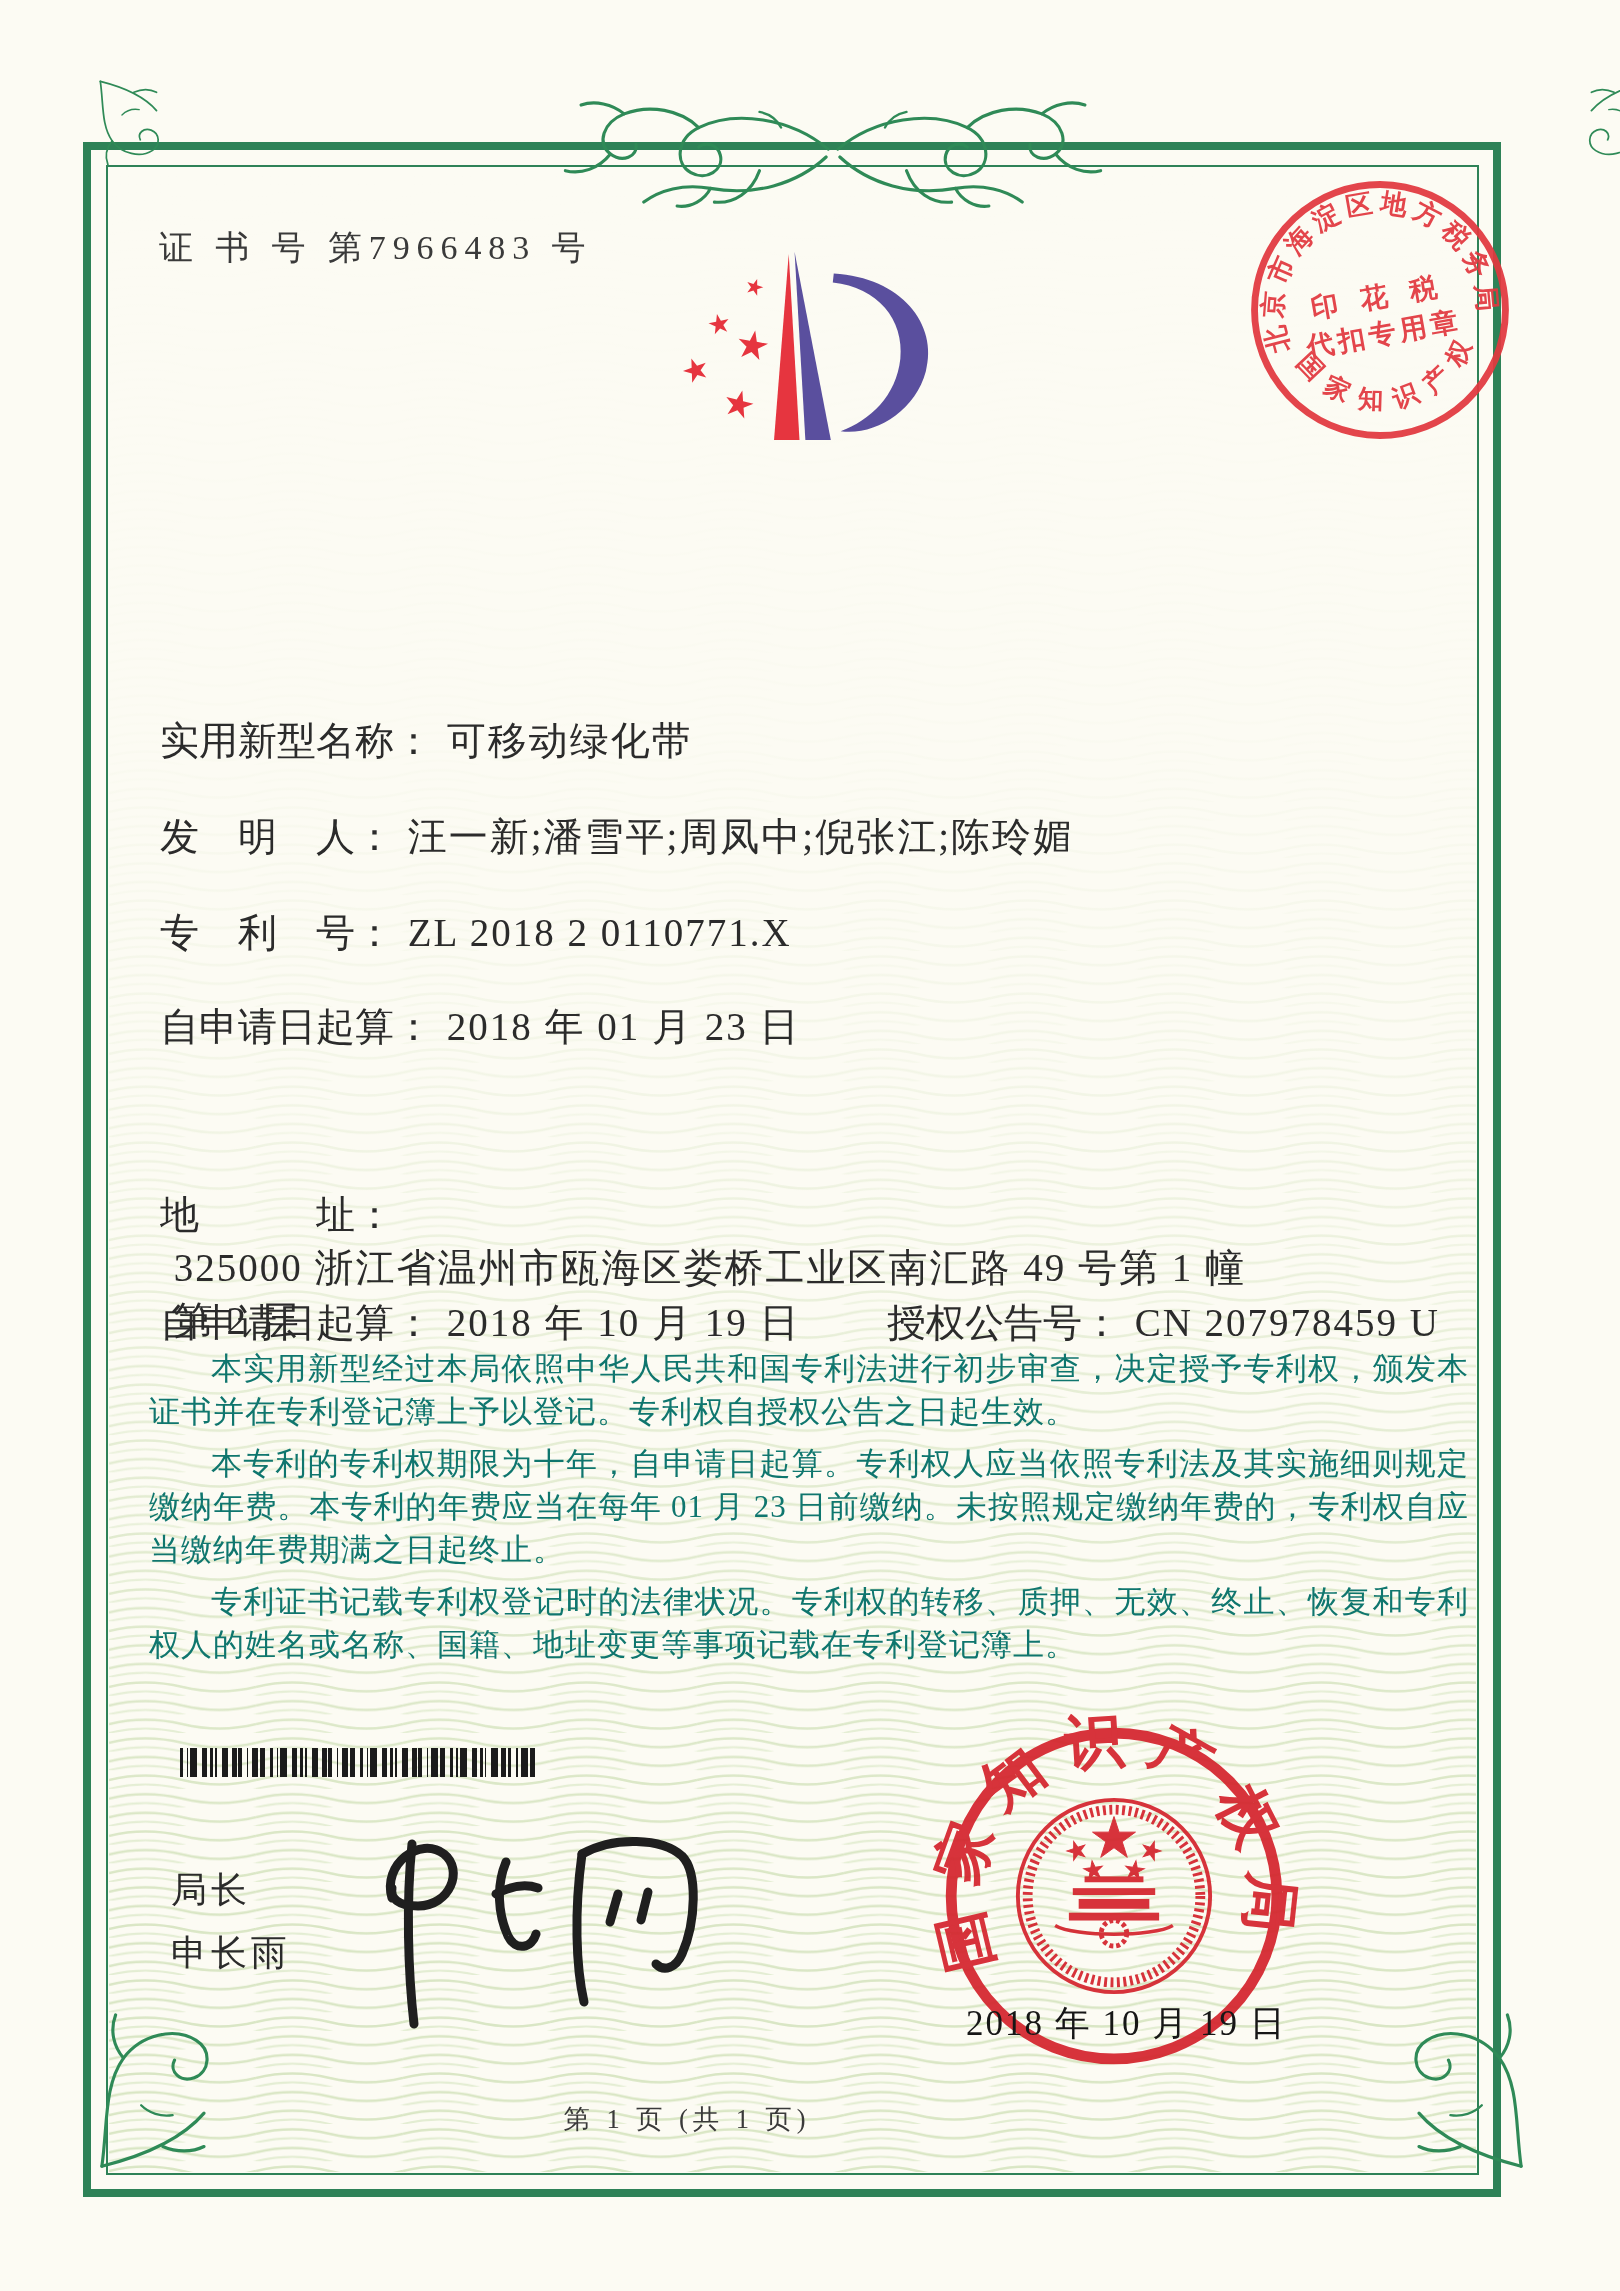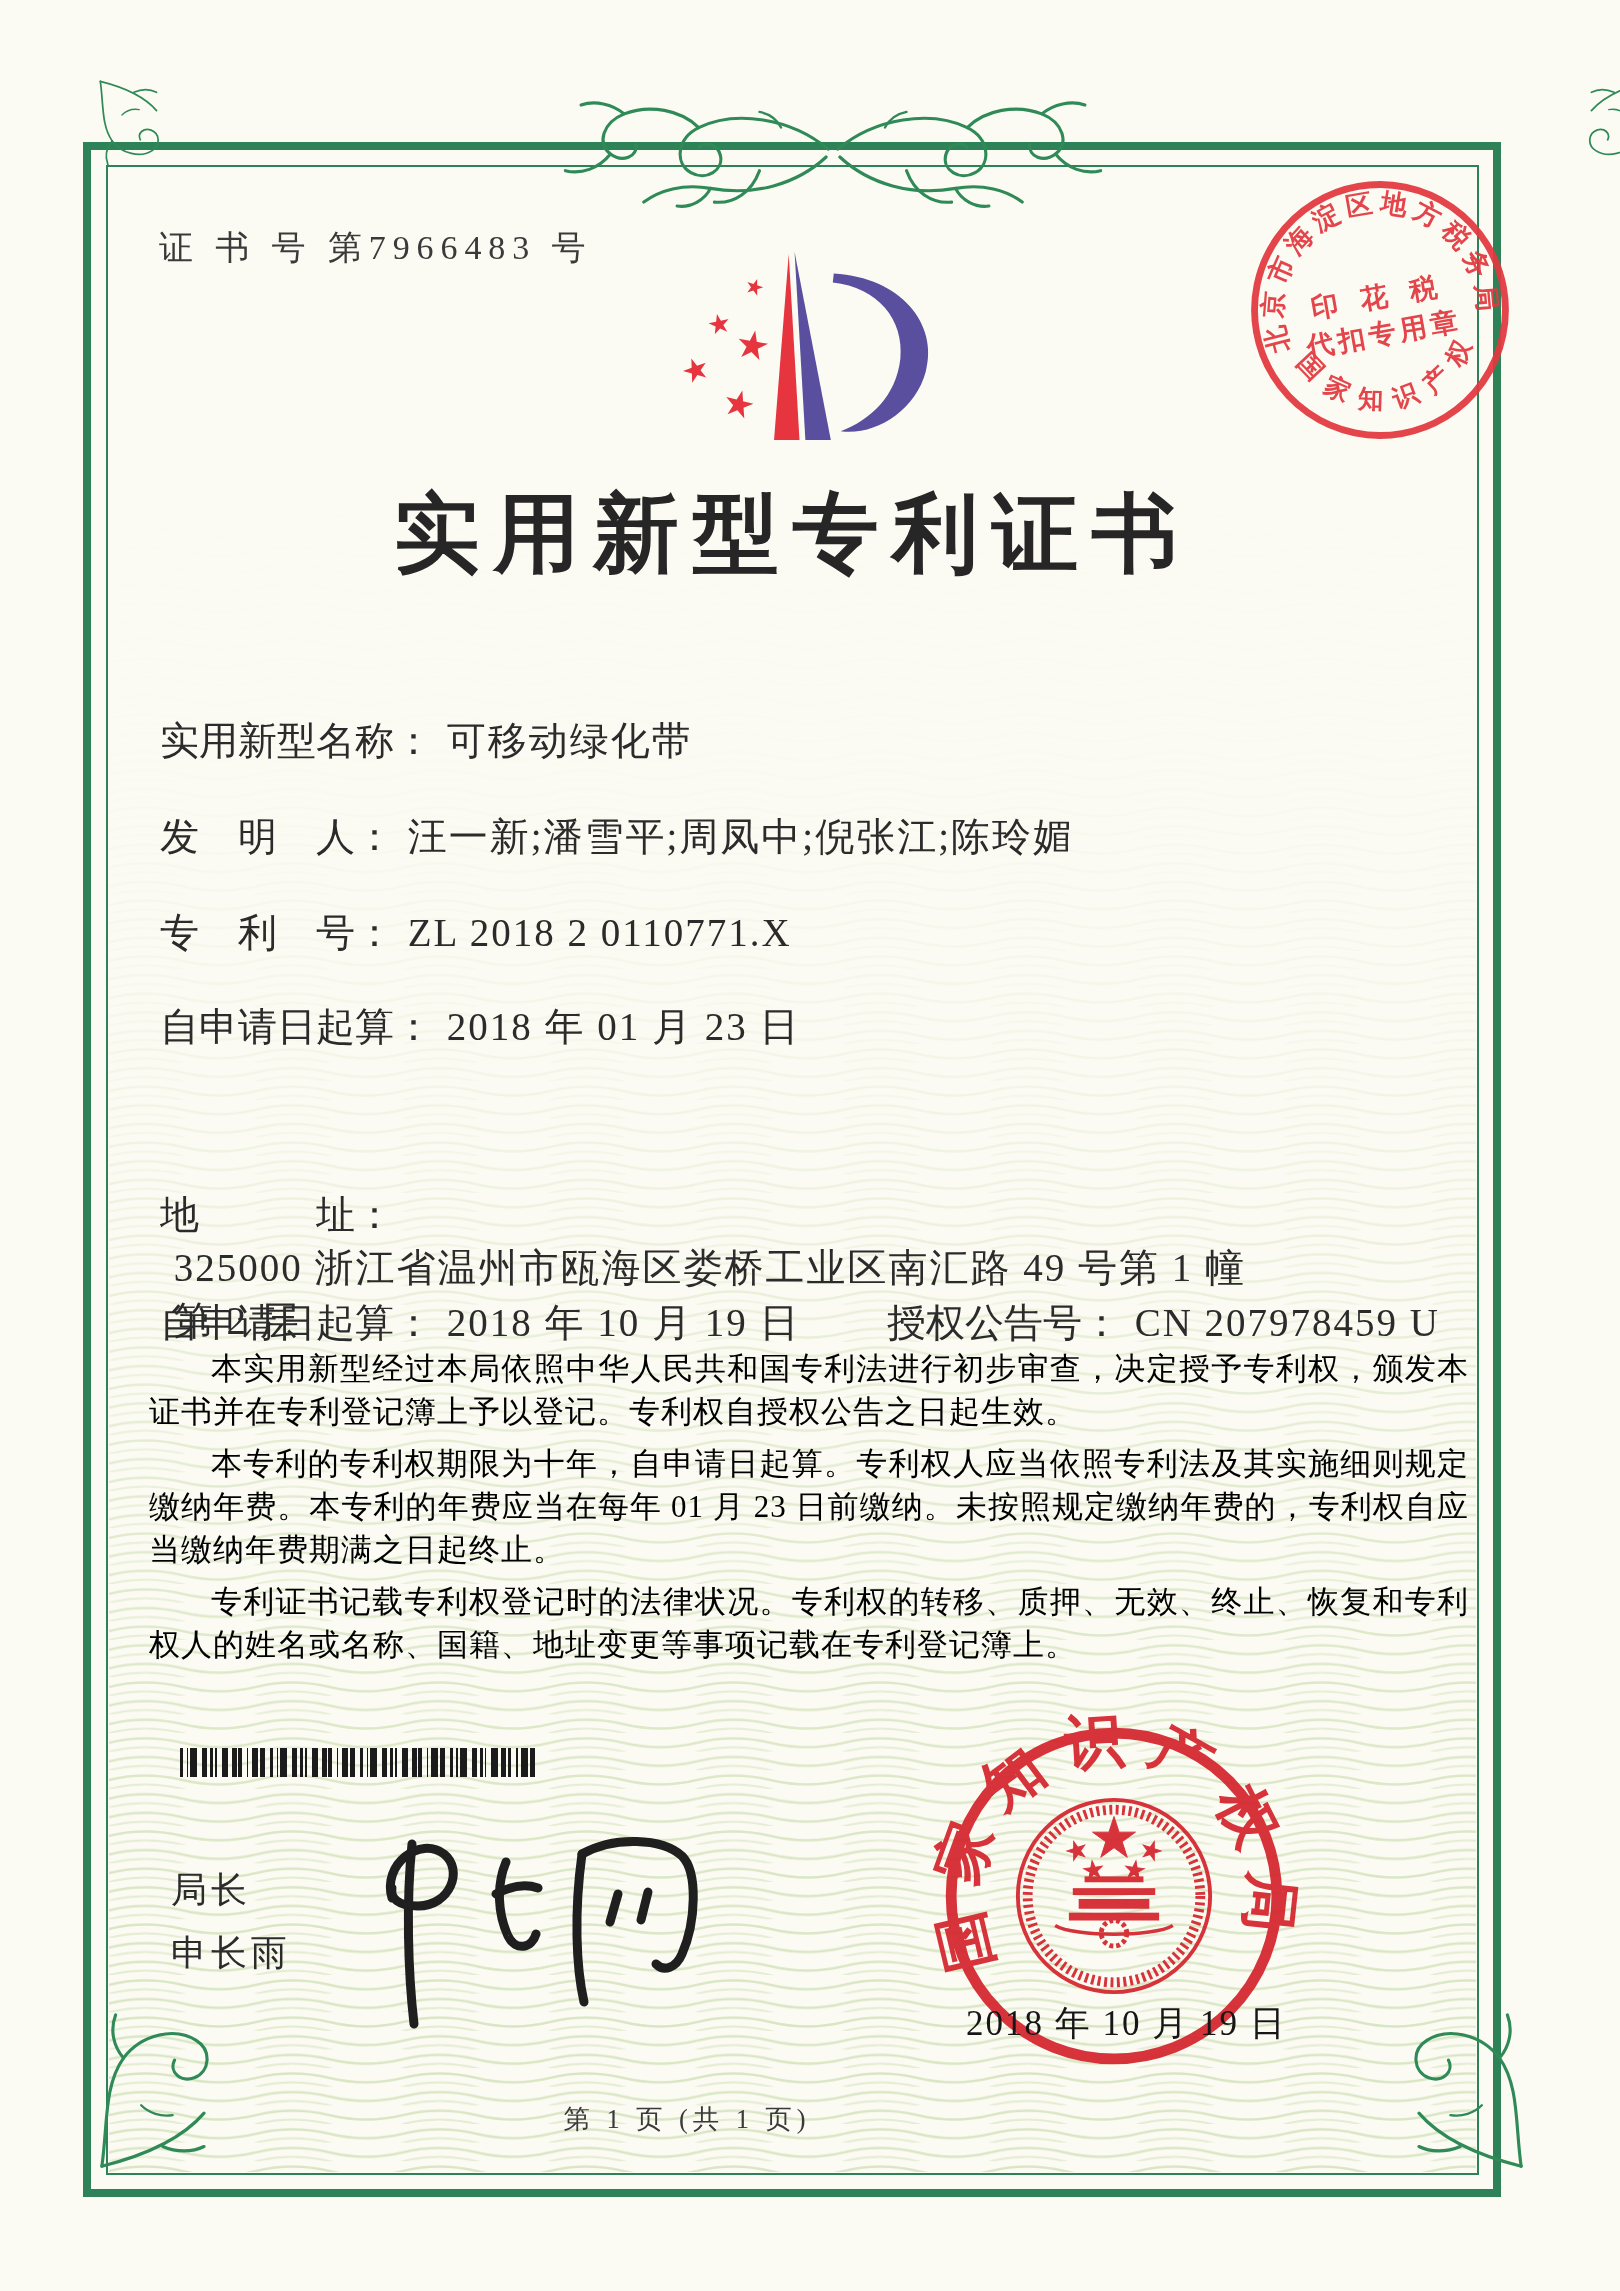--- a/index.html
+++ b/index.html
@@ -28,21 +28,21 @@
   .title{position:absolute;left:106px;top:476px;width:1373px;text-align:center;
     font-size:86px;font-weight:bold;letter-spacing:13.7px;color:#262626;z-index:3;}
   
   .row{position:absolute;left:160px;width:1318px;font-size:39px;line-height:53px;z-index:3;}
   .row .lbl{color:#2b2b2b;}
   .row .val{margin-left:13.7px;letter-spacing:2px;}
   .row .val-block{display:inline-block;vertical-align:top;margin-left:13.7px;letter-spacing:2px;}
   .row-grant .pair2{position:absolute;left:727px;top:0;}
   
   .paras{position:absolute;left:149px;top:1347px;width:1320px;z-index:3;
-    font-size:31px;line-height:43px;text-align:justify;color:#000000;}
+    font-size:31px;line-height:43px;text-align:justify;color:#0f766e;}
   .paras p{margin:0 0 8.8px 0;text-indent:2em;letter-spacing:1px;}
   
   .barcode{position:absolute;left:180px;top:1748px;width:361px;height:29px;display:flex;z-index:3;}
   .barcode div{background:#1b1b1b;height:100%;flex:none;}
   .issuer-title{position:absolute;left:171px;top:1866px;font-size:36px;letter-spacing:3.9px;z-index:3;}
   .issuer-name{position:absolute;left:171px;top:1929px;font-size:36px;letter-spacing:3.9px;z-index:3;}
   .signature{position:absolute;left:345px;top:1802px;width:382px;height:250px;z-index:3;}
   .big-seal{position:absolute;left:908px;top:1690px;width:412px;height:412px;z-index:4;opacity:.92;}
   .seal-date{position:absolute;left:966px;top:2000px;font-size:35px;letter-spacing:2px;color:#161616;z-index:6;}
   .footer{position:absolute;left:106px;top:2101px;width:1162px;text-align:center;
@@ -136,21 +136,20 @@
       <polygon class="star5" transform="translate(86,88) rotate(-12)" points="0.00,-11.00 2.47,-3.40 10.46,-3.40 4.00,1.30 6.47,8.90 0.00,4.20 -6.47,8.90 -4.00,1.30 -10.46,-3.40 -2.47,-3.40"></polygon>
       <polygon class="star5" transform="translate(120,110) rotate(10)" points="0.00,-16.00 3.59,-4.94 15.22,-4.94 5.81,1.89 9.40,12.94 0.00,6.11 -9.40,12.94 -5.81,1.89 -15.22,-4.94 -3.59,-4.94"></polygon>
       <polygon class="star5" transform="translate(62,135) rotate(-20)" points="0.00,-13.00 2.92,-4.02 12.36,-4.02 4.72,1.53 7.64,10.52 0.00,4.97 -7.64,10.52 -4.72,1.53 -12.36,-4.02 -2.92,-4.02"></polygon>
       <polygon class="star5" transform="translate(106,170) rotate(14)" points="0.00,-15.00 3.37,-4.64 14.27,-4.64 5.45,1.77 8.82,12.14 0.00,5.73 -8.82,12.14 -5.45,1.77 -14.27,-4.64 -3.37,-4.64"></polygon>
     </g>
     <polygon fill="#e6353f" points="157,16 142,206 168,206"></polygon>
     <polygon fill="#5a4f9e" points="163,14 174,206 200,206"></polygon>
     <path fill="#5a4f9e" d="M203,36 C272,40 310,88 297,136 C286,177 244,202 210,197 C240,186 267,161 271,123 C275,83 248,50 202,45 Z"></path>
   </svg>
 
-  <div class="title">实用新型专利证书</div>
 
   <div class="row" style="top:714px">
     <span class="lbl">实用新型名称：</span><span class="val">可移动绿化带</span>
   </div>
   <div class="row" style="top:810px">
     <span class="lbl">发　明　人：</span><span class="val">汪一新;潘雪平;周凤中;倪张江;陈玲媚</span>
   </div>
   <div class="row" style="top:906px">
     <span class="lbl">专　利　号：</span><span class="val">ZL 2018 2 0110771.X</span>
   </div>

